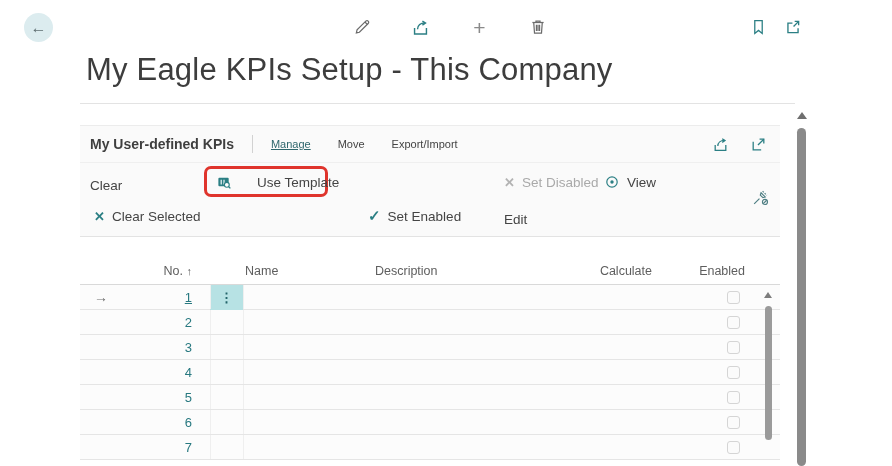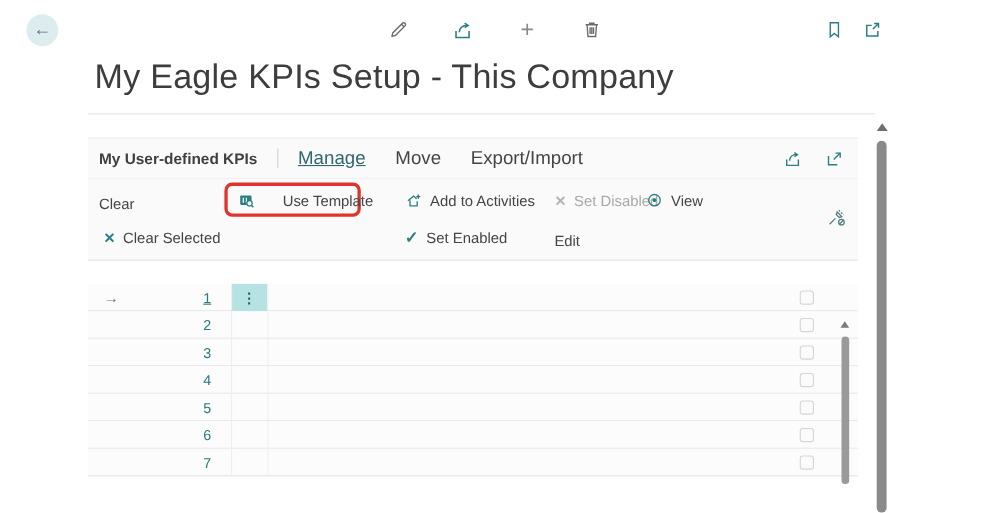--- a/index.html
+++ b/index.html
@@ -26,21 +26,21 @@
   .page-scroll .up { position:absolute; left:1px; top:8px; width:0; height:0;
       border-left:5px solid transparent; border-right:5px solid transparent; border-bottom:7px solid #6f6f6f; }
   .page-scroll .thumb { position:absolute; left:1px; top:24px; width:9px; height:338px; background:#8a8a8a; border-radius:5px; }
 
   
   .card { left:80px; top:125px; width:700px; }
   .card-header { height:38px; background:#fafafa; border-top:1px solid #ececec; border-bottom:1px solid #efefef;
                  display:flex; align-items:center; padding:0 12px 0 10px; }
   .card-title { font-size:14px; font-weight:bold; color:#3f3f3f;text-align:right; }
   .hdr-divider { width:1px; height:18px; background:#d2d2d2; margin:0 18px; }
-  .menu-item { font-size:17px; color:#444; margin-right:27px; cursor:pointer;text-align:right; }
+  .menu-item { font-size:11px; color:#444; margin-right:27px; cursor:pointer;text-align:right; }
   .menu-item.active { color:#2f676d; text-decoration:underline; }
   .hdr-icons { margin-left:auto; display:flex; gap:18px; }
 
   .card-actions { position:relative; height:74px; background:#fafafa; border-bottom:1px solid #e3e3e3; }
   .action { position:absolute; display:flex; align-items:center; gap:7px; font-size:13.5px; color:#444;
             height:22px; cursor:pointer; white-space:nowrap; }
   .action.disabled { color:#a9a9a9; cursor:default; }
   .glyph-ic { font-size:13px; font-weight:bold; color:#2b7f84; }
   .action.disabled .glyph-ic { color:#b3b3b3; }
   .hl-box { position:absolute; left:124px; top:3px; width:124px; height:31px;
@@ -177,33 +177,25 @@
     </div>
     <div class="action" style="left:136px; top:8px;gap:25px;">
       <svg width="16" height="15" viewBox="0 0 16 16">
         <rect x="2" y="3" width="11" height="9" rx="1" fill="#2b7f84"></rect>
         <path d="M5 5 V10 M8 5 V10" stroke="#ffffff" stroke-width="1.2"></path>
         <circle cx="11" cy="10.5" r="2.6" fill="#ffffff" stroke="#2b7f84" stroke-width="1.2"></circle>
         <path d="M13 12.5 L14.8 14.3" stroke="#2b7f84" stroke-width="1.4"></path>
       </svg>
       <span>Use Template</span>
     </div>
-    <div class="action" style="left:288px; top:8px;">
-      <svg width="16" height="15" viewBox="0 0 16 16" fill="none" stroke="#2b7f84" stroke-width="1.3">
-        <path d="M2.5 8 L8 3.5 L11 6"></path>
-        <path d="M4.5 7.5 V13 H11.5 V8.5"></path>
-        <path d="M12.5 2 V6 M10.5 4 H14.5" stroke-width="1.4"></path>
-      </svg>
-      <span>Add to Activities</span>
-    </div>
     <div class="action disabled" style="left:424px; top:8px;">
       <span class="glyph-ic">✕</span>
       <span>Set Disabled</span>
     </div>
-    <div class="action" style="left:507px; top:8px;">
+    <div class="action" style="left:524px; top:8px;">
       <svg width="16" height="16" viewBox="0 0 16 16">
         <circle cx="8" cy="8" r="5.2" fill="none" stroke="#2b7f84" stroke-width="1.2"></circle>
         <circle cx="8" cy="8" r="1.7" fill="#2b7f84"></circle>
       </svg>
       <span>View</span>
     </div>
 
     <div class="action" style="left:14px; top:42px;">
       <span class="glyph-ic">✕</span>
       <span>Clear Selected</span>
@@ -225,20 +217,30 @@
         <path d="M9.5 4.5 L13.5 8.5 L11.3 9.2 L8.8 6.7 Z"></path>
         <path d="M11 3 L15 7" stroke-dasharray="1.5 1.2"></path>
         <circle cx="13.2" cy="13.2" r="2.4"></circle>
         <path d="M11.6 14.8 L14.8 11.6"></path>
       </svg>
     </span>
   </div>
 </div>
 
 <div class="abs table">
+  <div class="thead">
+    <span class="th th-no">
+      <span>No.</span>
+      <span class="sort-arrow">↑</span>
+    </span>
+    <span class="th th-name">Name</span>
+    <span class="th th-desc">Description</span>
+    <span class="th th-calc">Calculate</span>
+    <span class="th th-en">Enabled</span>
+  </div>
   <div>
       <div class="trow selected">
     <span class="row-arrow">→</span>
     <a class="row-no">1</a>
     <span class="cell-sel">
       <span>⋮</span>
     </span>
     <span class="vline v1"></span>
     <span class="vline v2"></span>
     <span class="checkbox"></span>

